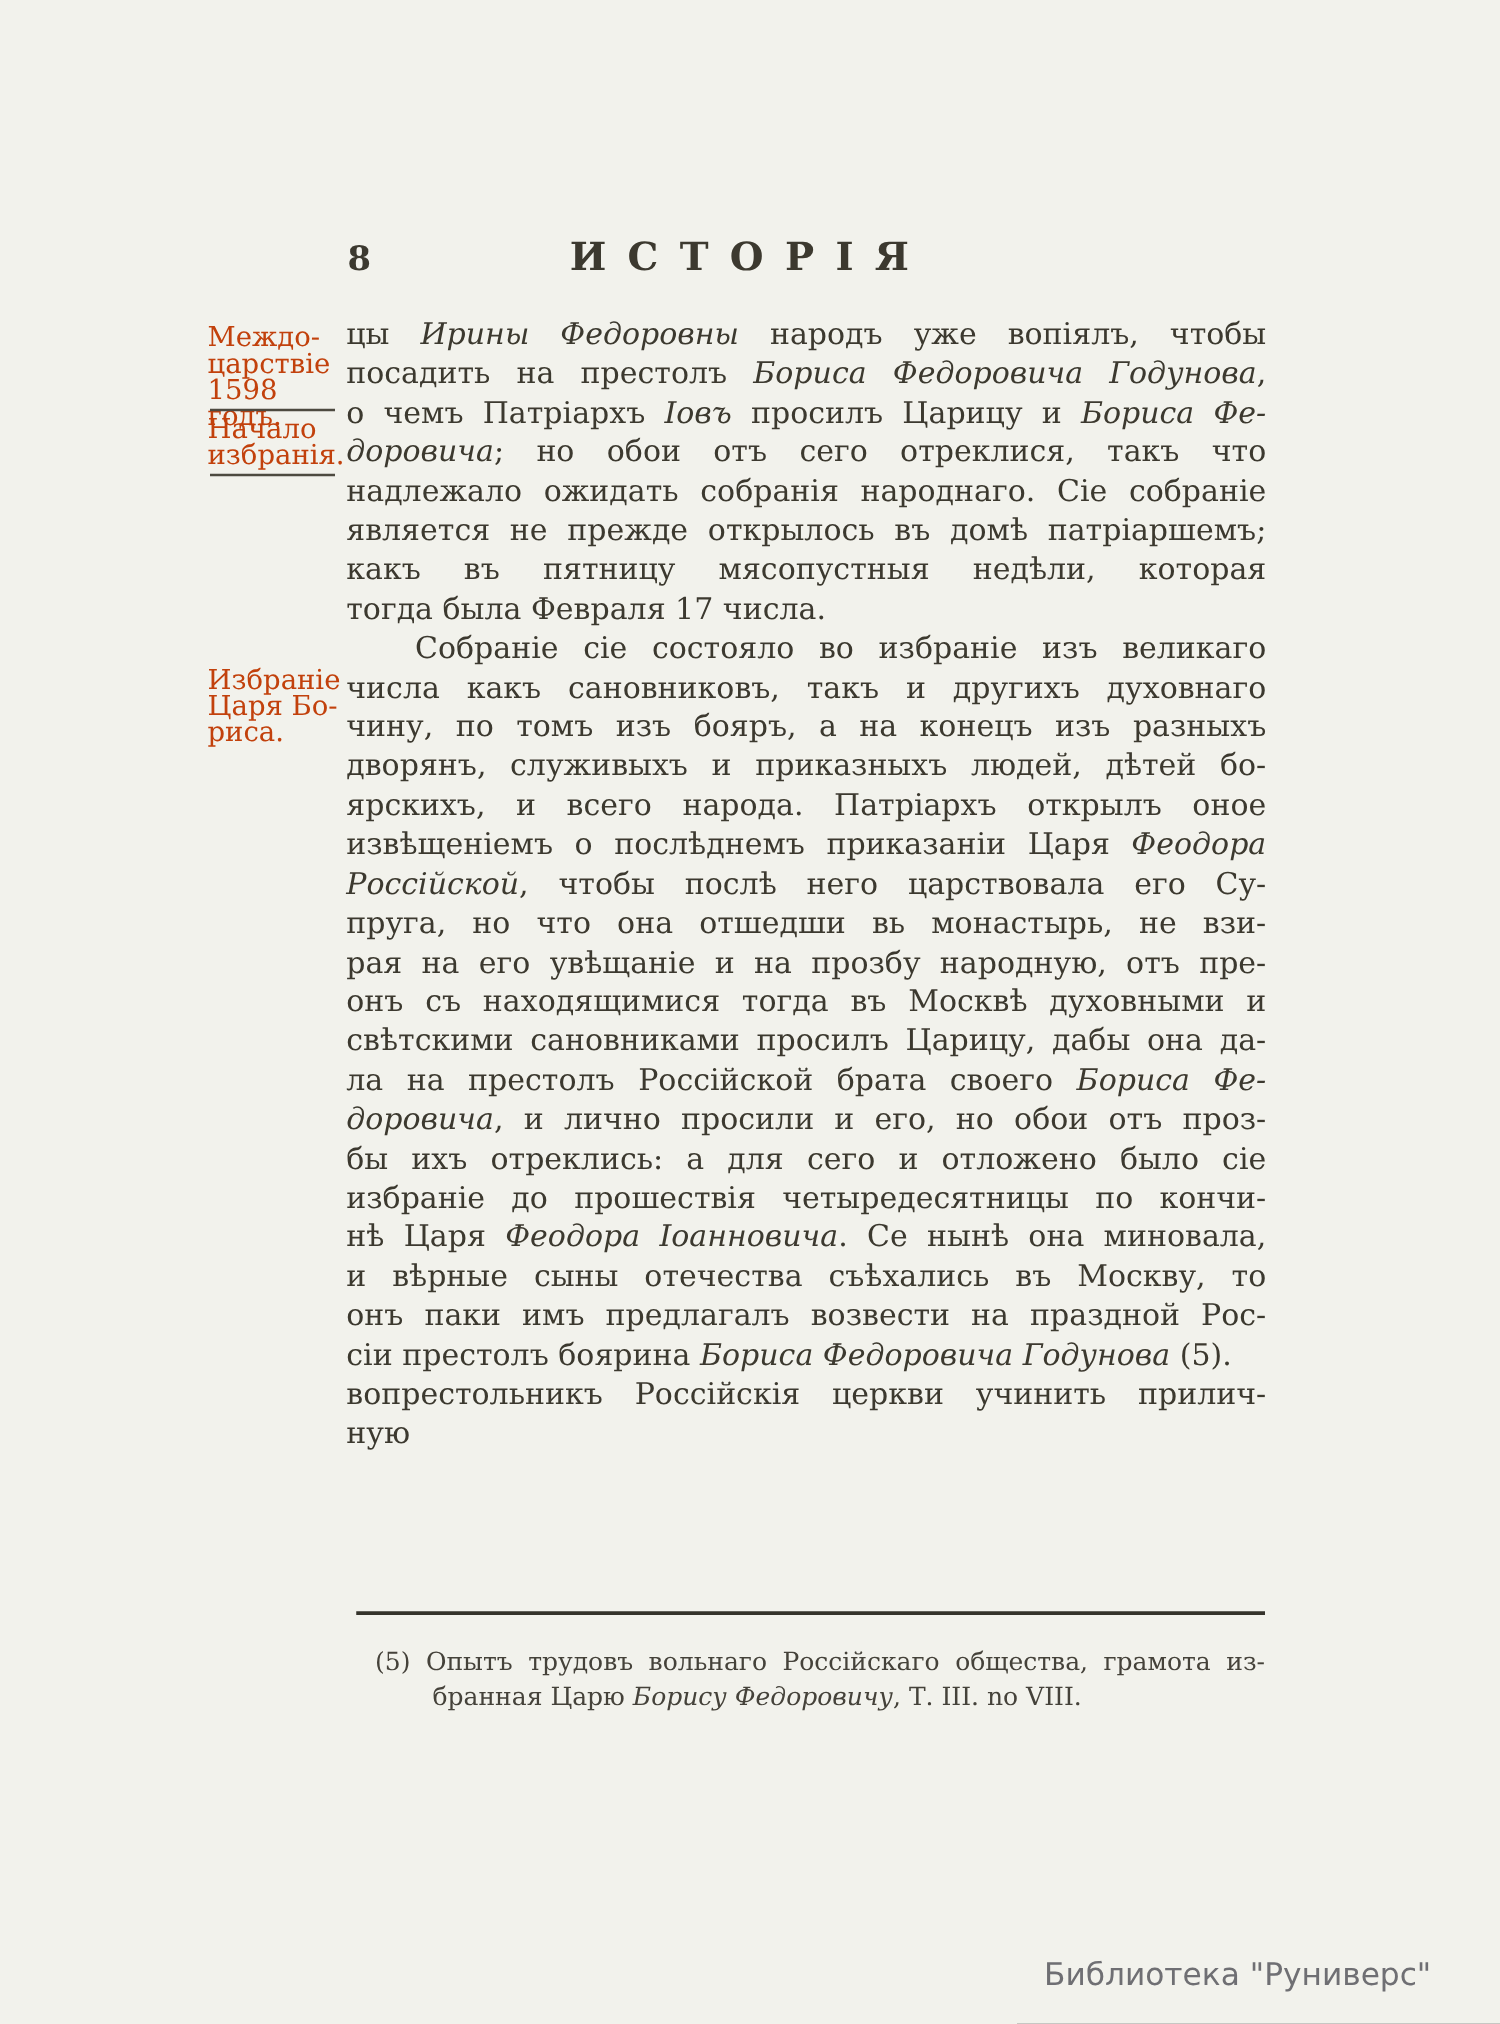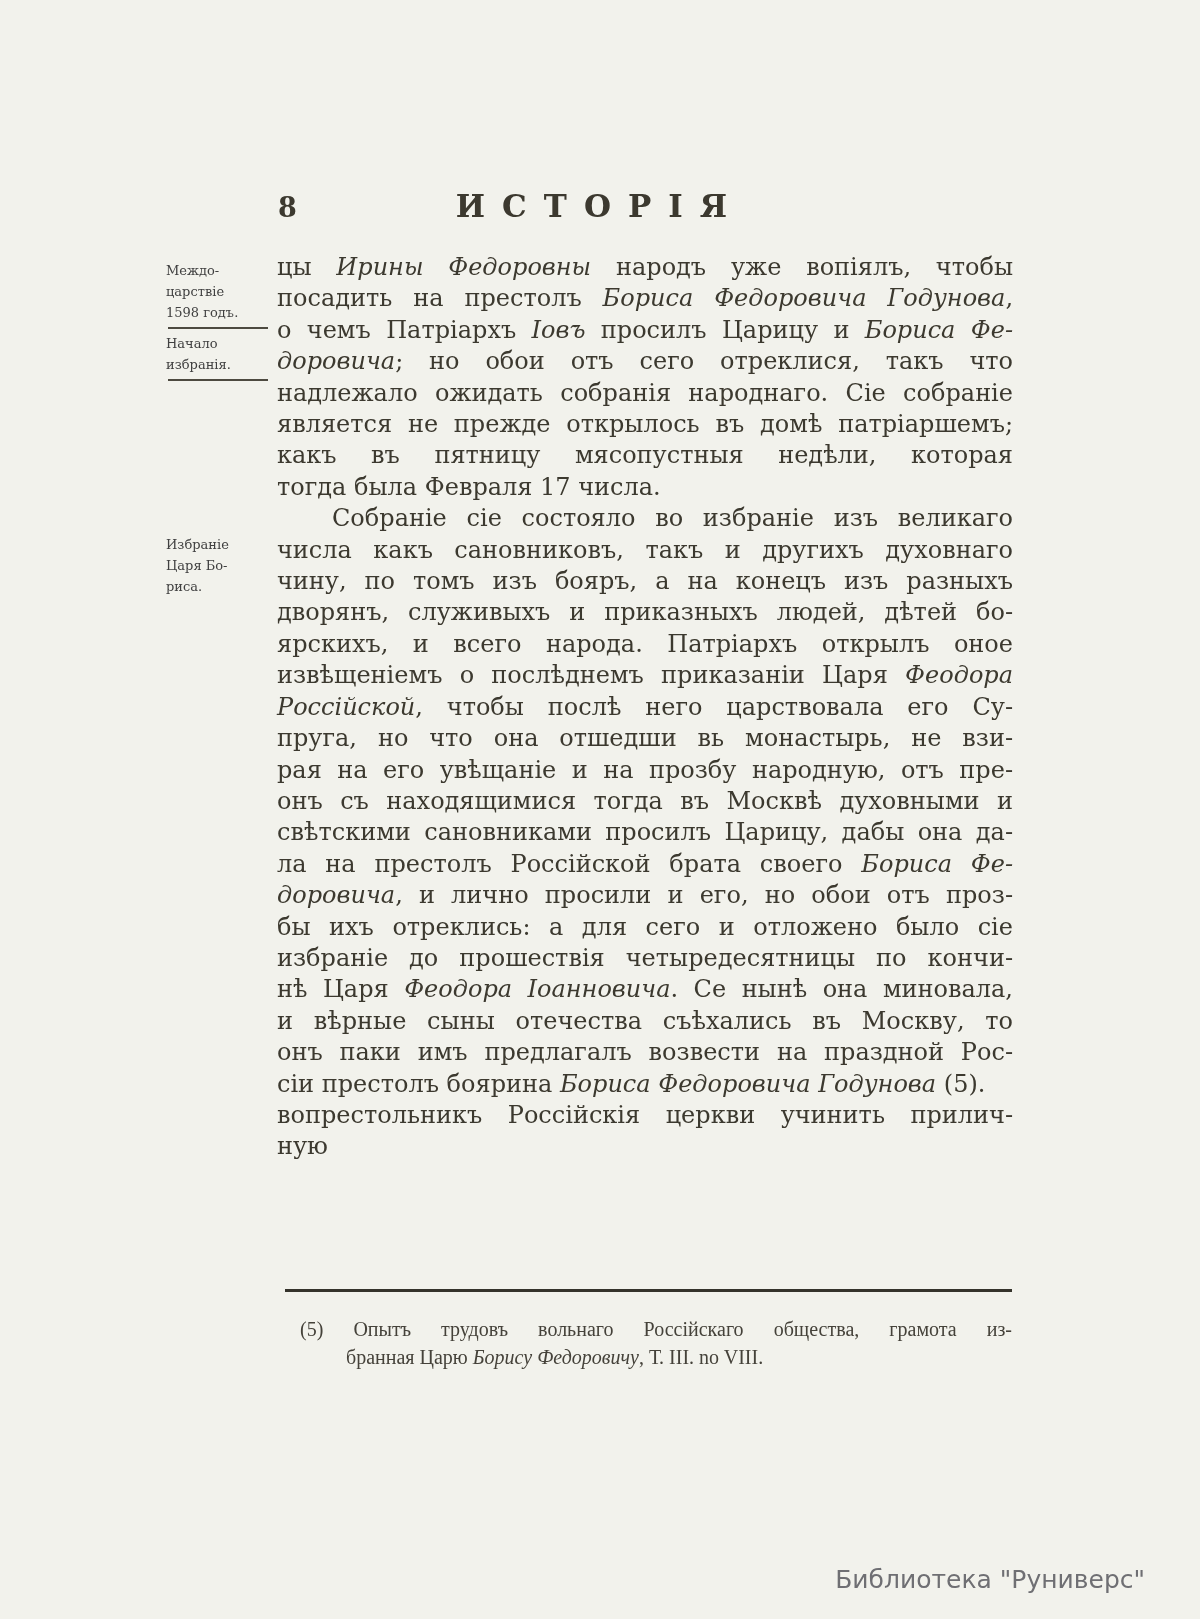--- a/index.html
+++ b/index.html
@@ -19,22 +19,22 @@
   }
   .title {
     position:absolute; left:0; right:0; top:188px;
     margin:0; text-align:center;
     font-size:31px; font-weight:700;
     letter-spacing:0.55em;
   }
   
   .note {
     position:absolute; left:166px; width:110px;
-    font-size:13px; line-height:21px;
-    color:#404040;
+    font-size:22px; line-height:21px;
+    color:#c2410c;
   }
   .note-0 { top:260px; }
   .note-1 { top:333px; }
   .note-2 { top:534px; }
   .note-rule {
     position:absolute; left:168px; width:100px;
     border:none; border-top:2px solid #4d4a40; margin:0;
   }
   .note-rule-0 { top:327px; }
   .note-rule-1 { top:379px; }
@@ -56,21 +56,20 @@
     border:none; border-top:3px solid #35332b; margin:0;
   }
   .footnote {
     position:absolute; left:300px; top:1315px; width:712px;
     font-size:20px; line-height:28px; color:#45423a;
   }
   .footnote .line {
     white-space:nowrap;
     text-align:justify;
     text-align-last:justify;
-    font-family:Liberation Serif, serif;
   }
   .footnote .line + .line { padding-left:46px; }
   .footnote .line.last { text-align-last:left; }
   
   .watermark {
     position:absolute; right:55px; bottom:25px;
     font-family:"DejaVu Sans", sans-serif;
     font-size:25px; color:#6f6f73;
   }
   i { font-style:italic; }

